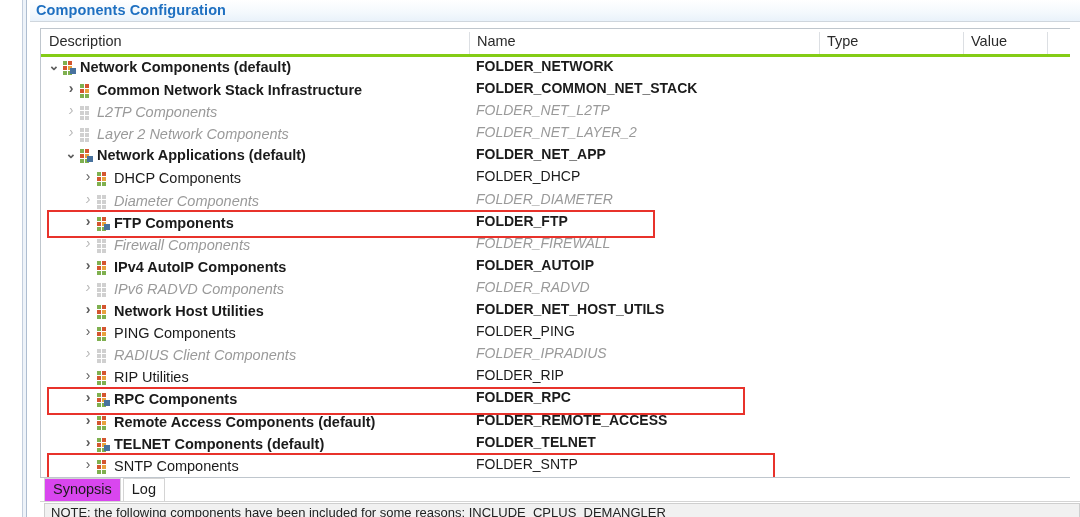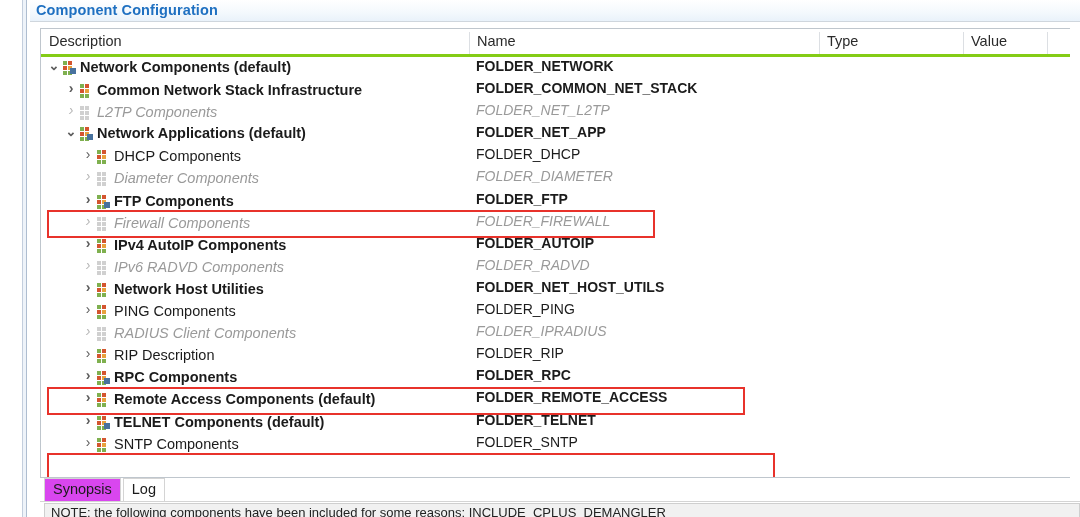--- a/index.html
+++ b/index.html
@@ -264,21 +264,21 @@
 <body>
 
 <div id="root">
 
   <div class="edge-gutter"></div>
   <div class="edge-band"></div>
   <div class="edge-line a"></div>
   <div class="edge-line b"></div>
 
   <div class="view-header"></div>
-  <div class="view-title">Component Configuration</div>
+  <div class="view-title">Components Configuration</div>
   <div class="view-header-rule"></div>
 
   <div class="tree-panel">
 
     <div class="col-header">
       <div class="cell" style="left:8px">Description</div>
       <div class="divider" style="left:428px"></div>
       <div class="cell" style="left:436px">Name</div>
       <div class="divider" style="left:778px"></div>
       <div class="cell" style="left:786px">Type</div>
@@ -293,20 +293,24 @@
           <div class="cell-name">FOLDER_NETWORK</div>
         </div>
         <div class="row bold">
           <div class="cell-desc" style="left: 23px;"><span class="twisty collapsed"></span><span class="cube plain"><i class="p1"></i><i class="p2"></i><i class="p3"></i><i class="p4"></i><i class="p5"></i><i class="p6"></i></span><span>Common Network Stack Infrastructure</span></div>
           <div class="cell-name">FOLDER_COMMON_NET_STACK</div>
         </div>
         <div class="row dim">
           <div class="cell-desc" style="left: 23px;"><span class="twisty collapsed"></span><span class="cube gray"><i class="p1"></i><i class="p2"></i><i class="p3"></i><i class="p4"></i><i class="p5"></i><i class="p6"></i></span><span>L2TP Components</span></div>
           <div class="cell-name">FOLDER_NET_L2TP</div>
         </div>
+        <div class="row dim">
+          <div class="cell-desc" style="left: 23px;"><span class="twisty collapsed"></span><span class="cube gray"><i class="p1"></i><i class="p2"></i><i class="p3"></i><i class="p4"></i><i class="p5"></i><i class="p6"></i></span><span>Layer 2 Network Components</span></div>
+          <div class="cell-name">FOLDER_NET_LAYER_2</div>
+        </div>
         <div class="row bold">
           <div class="cell-desc" style="left: 23px;"><span class="twisty expanded"></span><span class="cube multi"><i class="p1"></i><i class="p2"></i><i class="p3"></i><i class="p4"></i><i class="p5"></i><i class="p6"></i><i class="ov"></i></span><span>Network Applications (default)</span></div>
           <div class="cell-name">FOLDER_NET_APP</div>
         </div>
         <div class="row">
           <div class="cell-desc" style="left: 40px;"><span class="twisty collapsed"></span><span class="cube plain"><i class="p1"></i><i class="p2"></i><i class="p3"></i><i class="p4"></i><i class="p5"></i><i class="p6"></i></span><span>DHCP Components</span></div>
           <div class="cell-name">FOLDER_DHCP</div>
         </div>
         <div class="row dim">
           <div class="cell-desc" style="left: 40px;"><span class="twisty collapsed"></span><span class="cube gray"><i class="p1"></i><i class="p2"></i><i class="p3"></i><i class="p4"></i><i class="p5"></i><i class="p6"></i></span><span>Diameter Components</span></div>
@@ -334,21 +338,21 @@
         </div>
         <div class="row">
           <div class="cell-desc" style="left: 40px;"><span class="twisty collapsed"></span><span class="cube plain"><i class="p1"></i><i class="p2"></i><i class="p3"></i><i class="p4"></i><i class="p5"></i><i class="p6"></i></span><span>PING Components</span></div>
           <div class="cell-name">FOLDER_PING</div>
         </div>
         <div class="row dim">
           <div class="cell-desc" style="left: 40px;"><span class="twisty collapsed"></span><span class="cube gray"><i class="p1"></i><i class="p2"></i><i class="p3"></i><i class="p4"></i><i class="p5"></i><i class="p6"></i></span><span>RADIUS Client Components</span></div>
           <div class="cell-name">FOLDER_IPRADIUS</div>
         </div>
         <div class="row">
-          <div class="cell-desc" style="left: 40px;"><span class="twisty collapsed"></span><span class="cube plain"><i class="p1"></i><i class="p2"></i><i class="p3"></i><i class="p4"></i><i class="p5"></i><i class="p6"></i></span><span>RIP Description</span></div>
+          <div class="cell-desc" style="left: 40px;"><span class="twisty collapsed"></span><span class="cube plain"><i class="p1"></i><i class="p2"></i><i class="p3"></i><i class="p4"></i><i class="p5"></i><i class="p6"></i></span><span>RIP Utilities</span></div>
           <div class="cell-name">FOLDER_RIP</div>
         </div>
         <div class="row bold">
           <div class="cell-desc" style="left: 40px;"><span class="twisty collapsed"></span><span class="cube multi"><i class="p1"></i><i class="p2"></i><i class="p3"></i><i class="p4"></i><i class="p5"></i><i class="p6"></i><i class="ov"></i></span><span>RPC Components</span></div>
           <div class="cell-name">FOLDER_RPC</div>
         </div>
         <div class="row bold">
           <div class="cell-desc" style="left: 40px;"><span class="twisty collapsed"></span><span class="cube plain"><i class="p1"></i><i class="p2"></i><i class="p3"></i><i class="p4"></i><i class="p5"></i><i class="p6"></i></span><span>Remote Access Components (default)</span></div>
           <div class="cell-name">FOLDER_REMOTE_ACCESS</div>
         </div>

